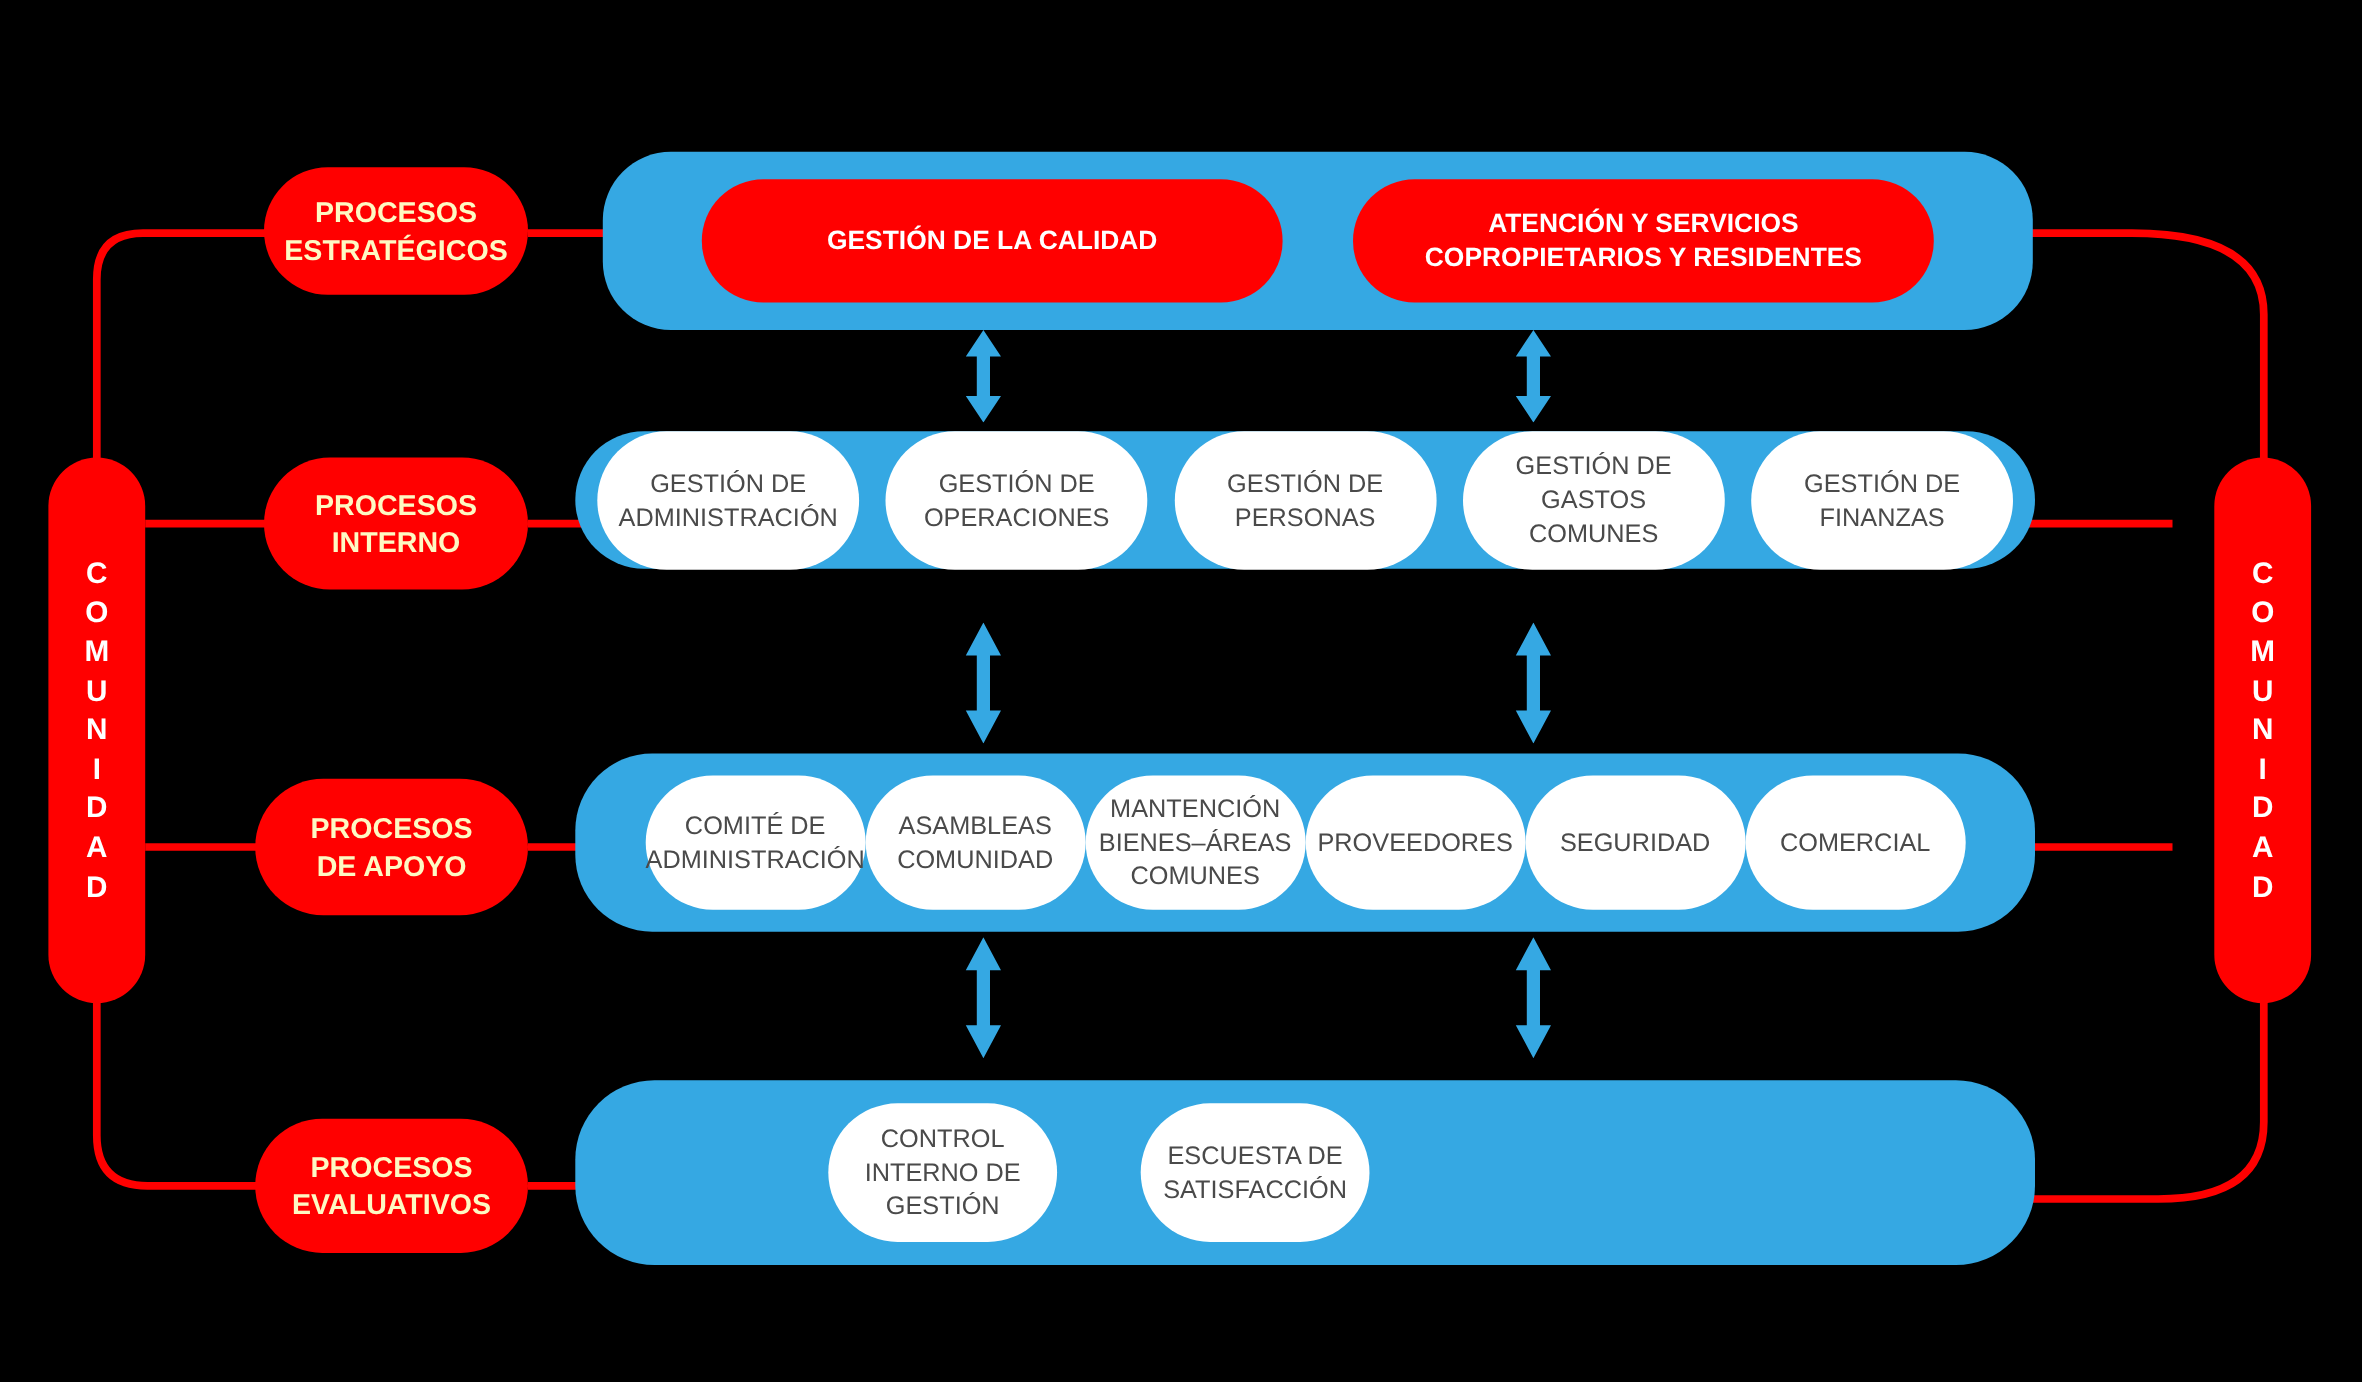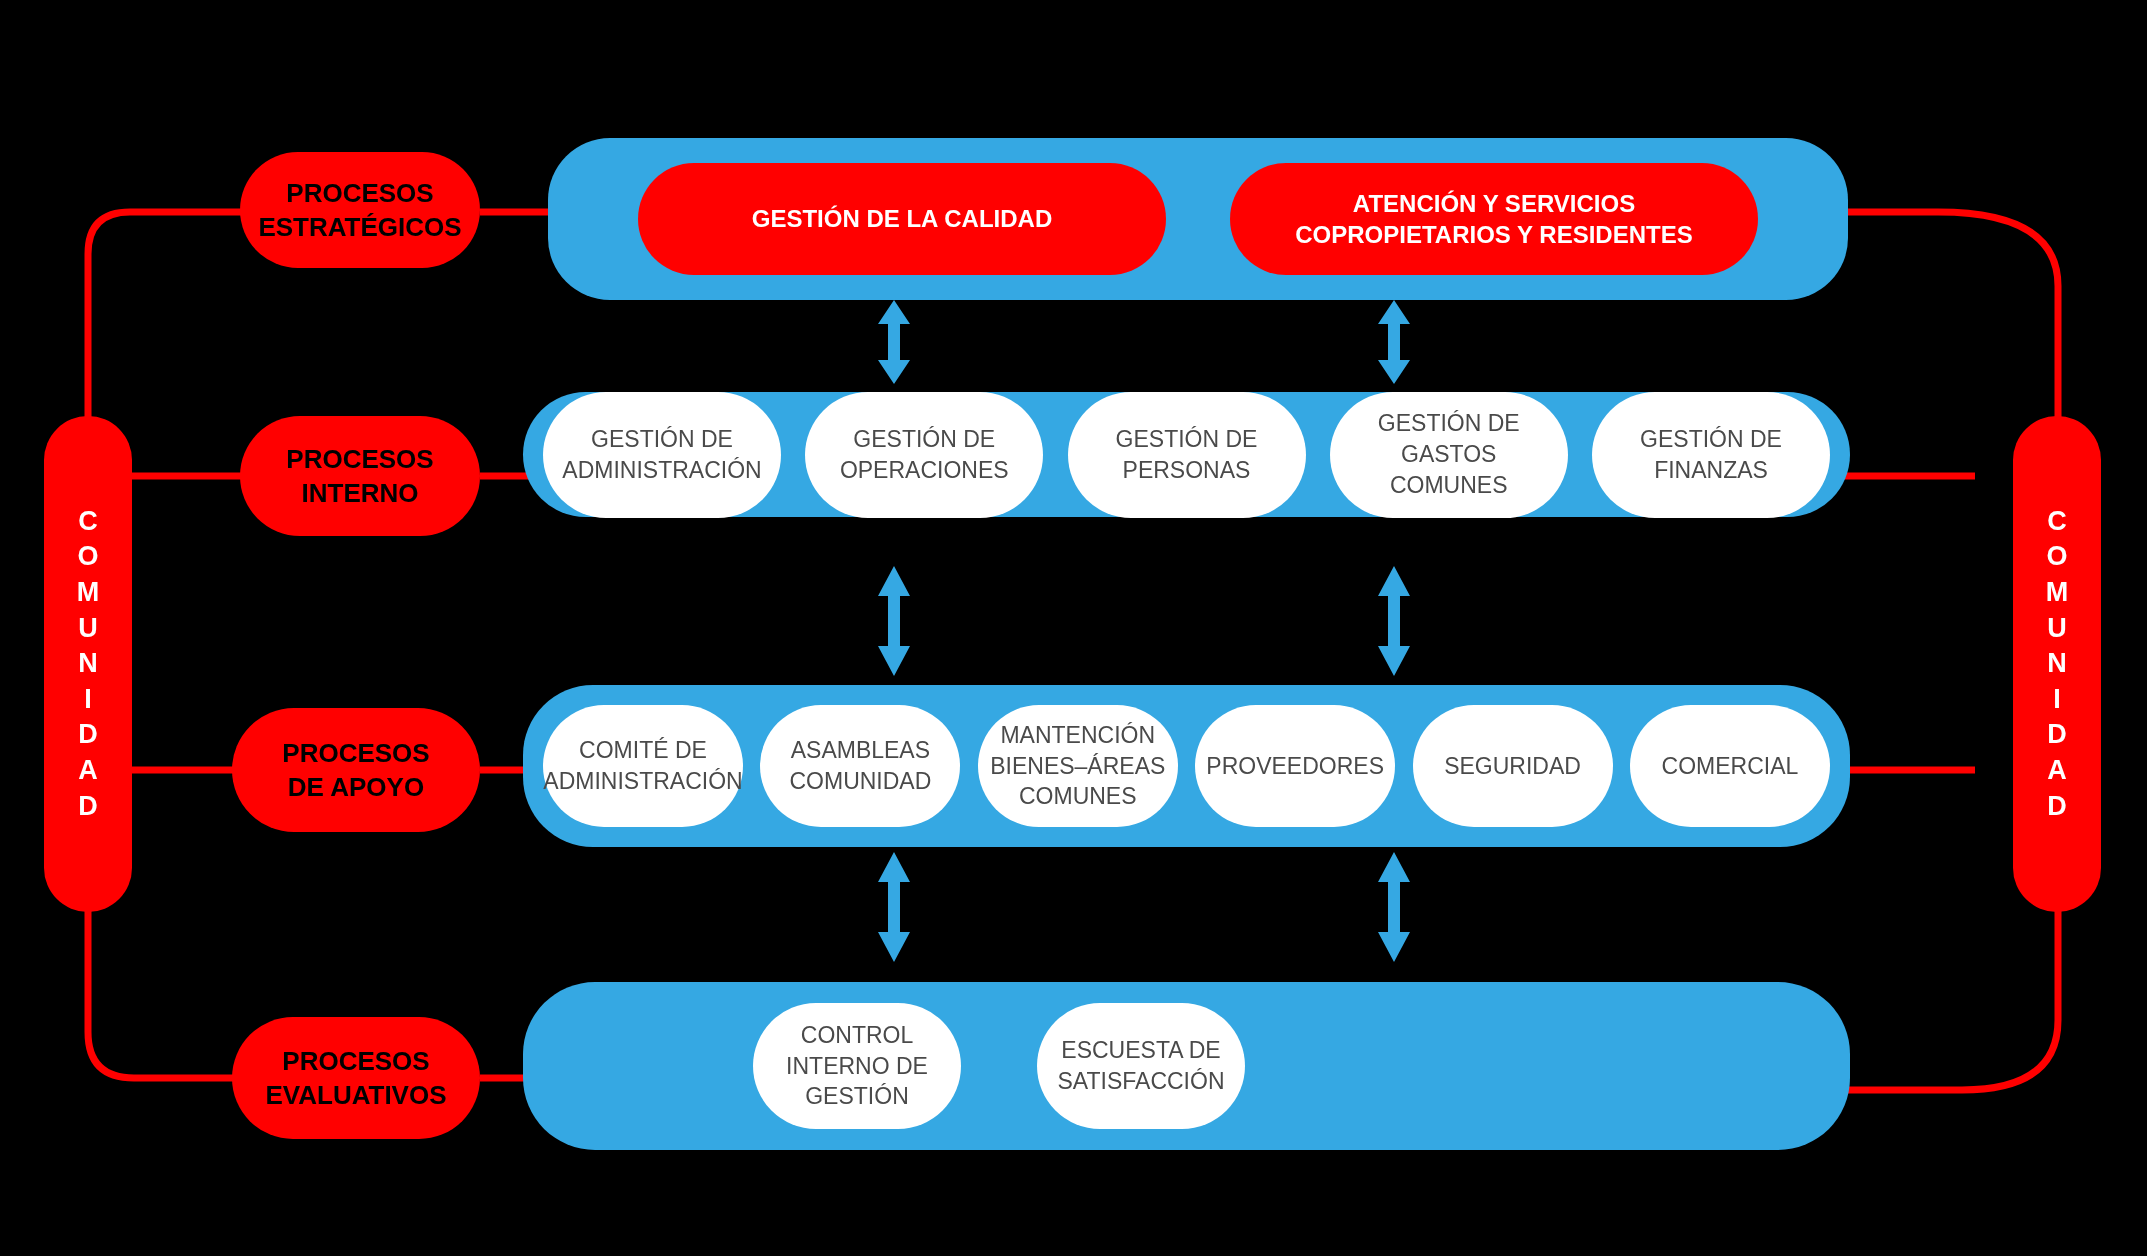--- a/index.html
+++ b/index.html
@@ -41,21 +41,21 @@
   }
   .comunidad .ltr { display: block; text-align: center; }
   #comunidad-left  { left: 44px;   top: 416px;  height: 496px; }
   #comunidad-right { left: 2013px; top: 416px;  height: 496px; }
 
   
   .cat-pill {
     position: absolute;
     background: #FF0000;
     border-radius: 999px;
-    color: #000000;
+    color: #fef9c3;
     font-weight: bold;
     font-size: 26px;
     line-height: 1.32;
     text-align: center;
     display: flex;
     align-items: center;
     justify-content: center;
     padding: 0 16px;
   }
   .cat-pill span { display: block; }
@@ -80,21 +80,21 @@
   }
   #band-claves {
     left: 523px; top: 392px; width: 1327px; height: 125px;
     border-radius: 72px;
     justify-content: space-between;
     padding: 0 20px;
   }
   #band-apoyo {
     left: 523px; top: 685px; width: 1327px; height: 162px;
     border-radius: 70px;
-    justify-content: space-between;
+    justify-content: center;
     padding: 16px 20px;
   }
   #band-evaluativos {
     left: 523px; top: 982px; width: 1327px; height: 168px;
     border-radius: 72px;
     justify-content: flex-start;
     padding: 0 20px;
     gap: 48px;
   }
 

